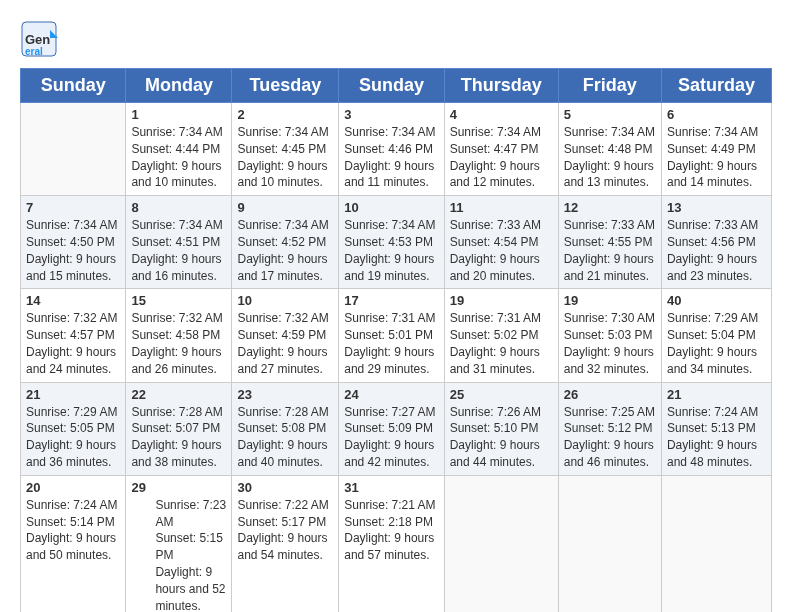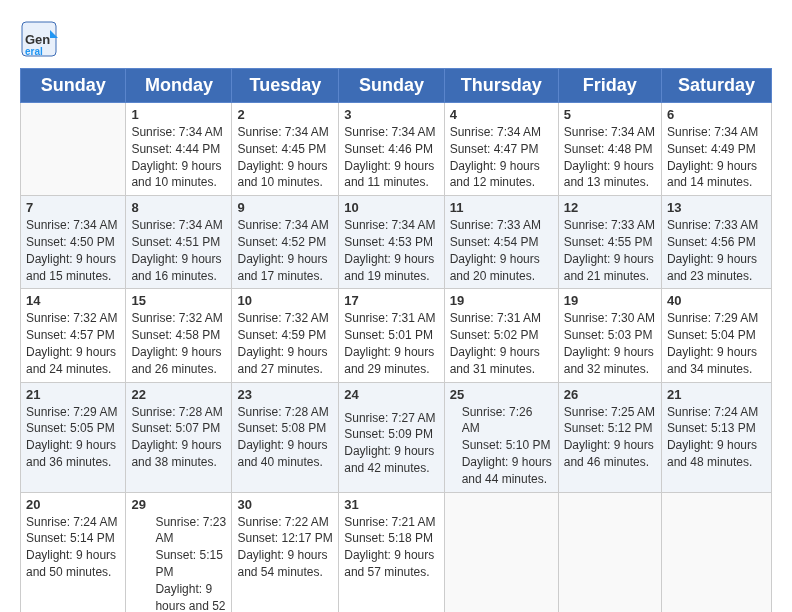--- a/index.html
+++ b/index.html
@@ -305,29 +305,29 @@
           <div class="cell-content">
             <div class="day-num">23</div>
             <div class="day-info" style="white-space: pre-line;">Sunrise: 7:28 AM
 Sunset: 5:08 PM
 Daylight: 9 hours and 40 minutes.</div>
           </div>
         </td>
         <td>
           <div class="cell-content">
             <div class="day-num">24</div>
-            <div class="day-info" style="white-space: pre-line; margin-top: 6px;">Sunrise: 7:27 AM
+            <div class="day-info" style="white-space: pre-line;">Sunrise: 7:27 AM
 Sunset: 5:09 PM
 Daylight: 9 hours and 42 minutes.</div>
           </div>
         </td>
         <td>
           <div class="cell-content">
             <div class="day-num">25</div>
-            <div class="day-info" style="white-space: pre-line; margin-left: 12px;">Sunrise: 7:26 AM
+            <div class="day-info" style="white-space: pre-line;">Sunrise: 7:26 AM
 Sunset: 5:10 PM
 Daylight: 9 hours and 44 minutes.</div>
           </div>
         </td>
         <td>
           <div class="cell-content">
             <div class="day-num">26</div>
             <div class="day-info" style="white-space: pre-line;">Sunrise: 7:25 AM
 Sunset: 5:12 PM
 Daylight: 9 hours and 46 minutes.</div>
@@ -356,29 +356,29 @@
             <div class="day-num">29</div>
             <div class="day-info" style="white-space: pre-line; margin-left: 24px;">Sunrise: 7:23 AM
 Sunset: 5:15 PM
 Daylight: 9 hours and 52 minutes.</div>
           </div>
         </td>
         <td>
           <div class="cell-content">
             <div class="day-num">30</div>
             <div class="day-info" style="white-space: pre-line;">Sunrise: 7:22 AM
-Sunset: 12:17 PM
+Sunset: 5:17 PM
 Daylight: 9 hours and 54 minutes.</div>
           </div>
         </td>
         <td>
           <div class="cell-content">
             <div class="day-num">31</div>
             <div class="day-info" style="white-space: pre-line;">Sunrise: 7:21 AM
-Sunset: 5:18 PM
+Sunset: 2:18 PM
 Daylight: 9 hours and 57 minutes.</div>
           </div>
         </td>
         <td class="empty"></td>
         <td class="empty"></td>
         <td class="empty"></td>
       </tr>
     </tbody>
 </table>
 

